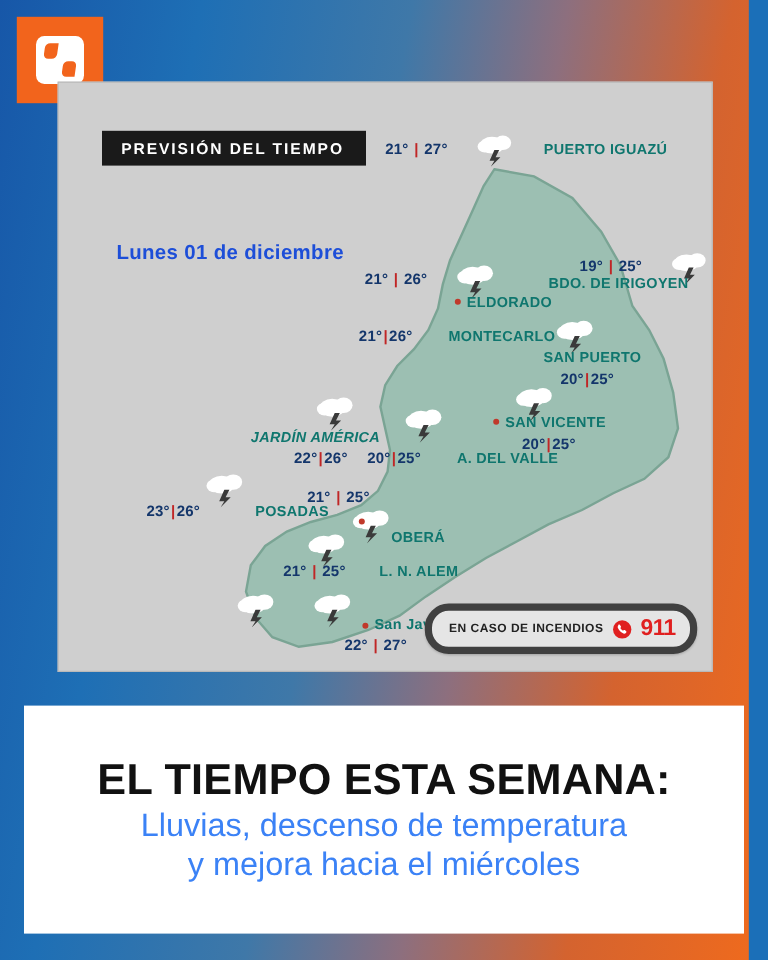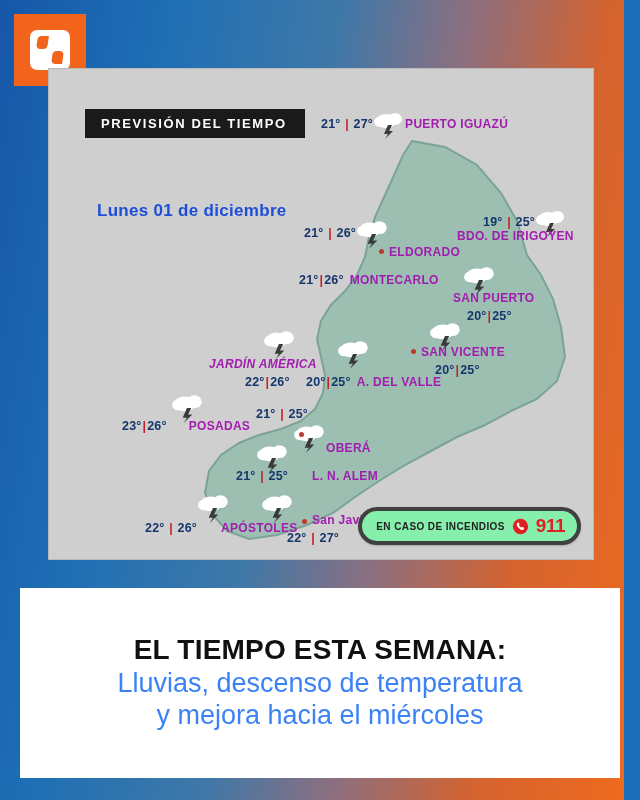--- a/index.html
+++ b/index.html
@@ -106,22 +106,22 @@
     top: 0;
     width: 544px;
     height: 490px;
   }
 
   
   .emergency {
     position: absolute;
     right: 12px;
     bottom: 14px;
-    background: #86efac;
-    border: 4px solid #404040;
+    background: #e5e5e5;
+    border: 6px solid #404040;
     border-radius: 20px;
     height: 30px;
     display: flex;
     align-items: center;
     padding: 0 12px 0 14px;
     gap: 7px;
     box-shadow: 0 1px 2px rgba(0,0,0,.2);
   }
   .emergency .etext {
     font-size: 10px;
@@ -136,32 +136,33 @@
     letter-spacing: -0.5px;
   }
   .phone-ico { display: block; }
 
   
   .city {
     position: absolute;
     display: flex;
     align-items: center;
     white-space: nowrap;
+    gap: 24px;
   }
   .temps {
     font-size: 12.5px;
     font-weight: bold;
     color: #14366b;
     letter-spacing: 0.2px;
   }
   .temps .sep { color: #c02626; font-weight: bold; padding: 0 1px; }
   .cname {
     font-size: 12px;
     font-weight: bold;
-    color: #a21caf;
+    color: #0f766e;
     letter-spacing: 0.3px;
   }
   .wicon { display: block; }
   .dot {
     position: absolute;
     width: 5px;
     height: 5px;
     border-radius: 50%;
     background: #c0392b;
   }
@@ -176,21 +177,21 @@
     background: #ffffff;
     display: flex;
     flex-direction: column;
     align-items: center;
     justify-content: center;
     text-align: center;
     padding: 0 14px;
     box-sizing: border-box;
   }
   .caption .line1 {
-    font-size: 28px;
+    font-size: 36px;
     font-weight: bold;
     color: #111111;
     letter-spacing: 0.2px;
     margin-bottom: 2px;
   }
   .caption .line2,
   .caption .line3 {
     font-size: 27px;
     color: #3b82f6;
     line-height: 1.18;
@@ -348,34 +349,30 @@
     <div class="city" style="left:207px; top:372px;">
       <svg class="wicon" width="34" height="32" viewBox="0 0 32 30">
         <ellipse cx="13" cy="12" rx="10" ry="7" fill="#ffffff"></ellipse>
           <ellipse cx="22" cy="10" rx="7" ry="6" fill="#ffffff"></ellipse>
           <ellipse cx="7" cy="13" rx="6" ry="5" fill="#ffffff"></ellipse>
         <path d="M15 16 L11 25 L15 25 L12 30 L20 22 L16 22 L19 16 Z" fill="#3a3a3a"></path>
       </svg>
     </div>
     <div class="city" style="left:187px; top:400px;">
       <span class="temps"><span>21°</span><span class="sep"> | </span><span>25°</span></span>
-      <span class="cname" style="margin-left:24px;">L. N. ALEM</span>
+      <span class="cname" style="margin-left:4px;">L. N. ALEM</span>
     </div>
 
     <div class="city" style="left:148px; top:422px;">
       <svg class="wicon" width="34" height="32" viewBox="0 0 32 30">
         <ellipse cx="13" cy="12" rx="10" ry="7" fill="#ffffff"></ellipse>
           <ellipse cx="22" cy="10" rx="7" ry="6" fill="#ffffff"></ellipse>
           <ellipse cx="7" cy="13" rx="6" ry="5" fill="#ffffff"></ellipse>
         <path d="M15 16 L11 25 L15 25 L12 30 L20 22 L16 22 L19 16 Z" fill="#3a3a3a"></path>
       </svg>
-    </div>
-    <div class="city" style="left:96px; top:452px;">
-      <span class="temps"><span>22°</span><span class="sep"> | </span><span>26°</span></span>
-      <span class="cname" style="margin-left:24px;">APÓSTOLES</span>
     </div>
 
     <div class="city" style="left:212px; top:422px;">
       <svg class="wicon" width="34" height="32" viewBox="0 0 32 30">
         <ellipse cx="13" cy="12" rx="10" ry="7" fill="#ffffff"></ellipse>
           <ellipse cx="22" cy="10" rx="7" ry="6" fill="#ffffff"></ellipse>
           <ellipse cx="7" cy="13" rx="6" ry="5" fill="#ffffff"></ellipse>
         <path d="M15 16 L11 25 L15 25 L12 30 L20 22 L16 22 L19 16 Z" fill="#3a3a3a"></path>
       </svg>
     </div>

